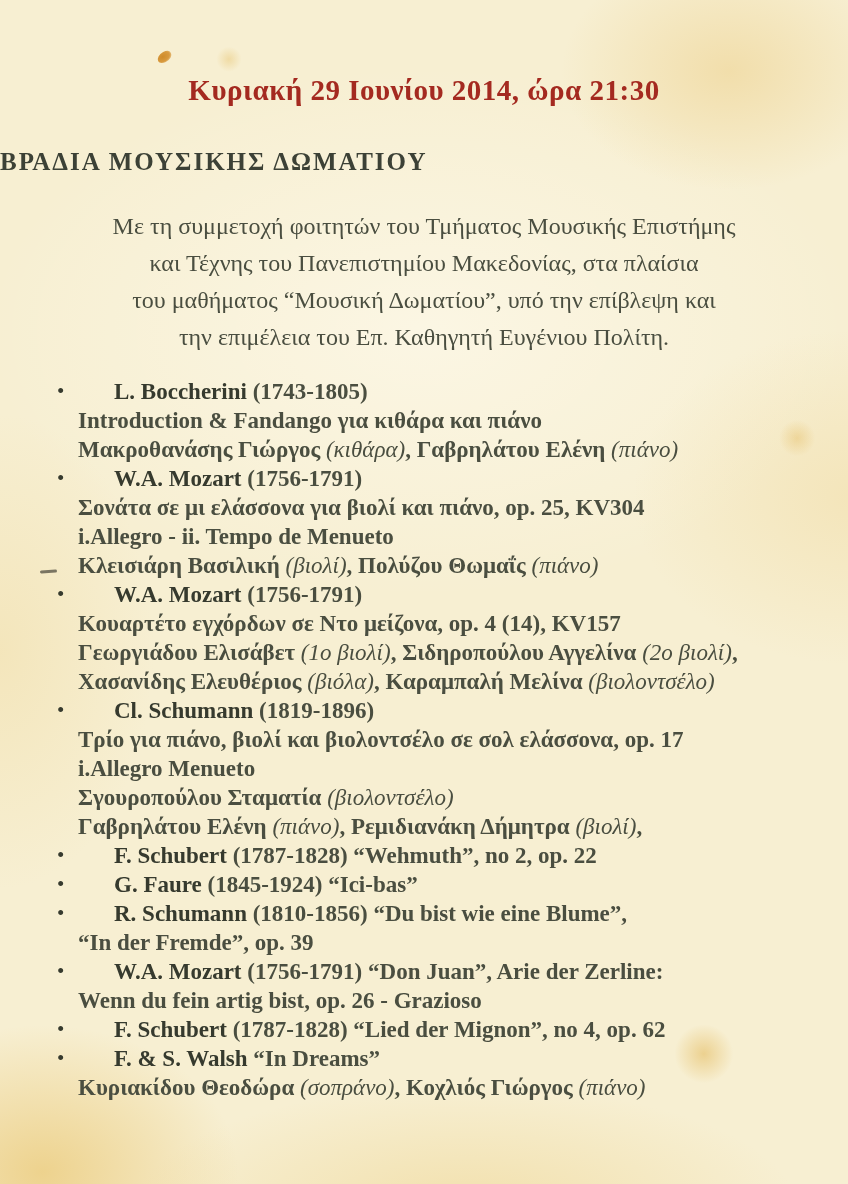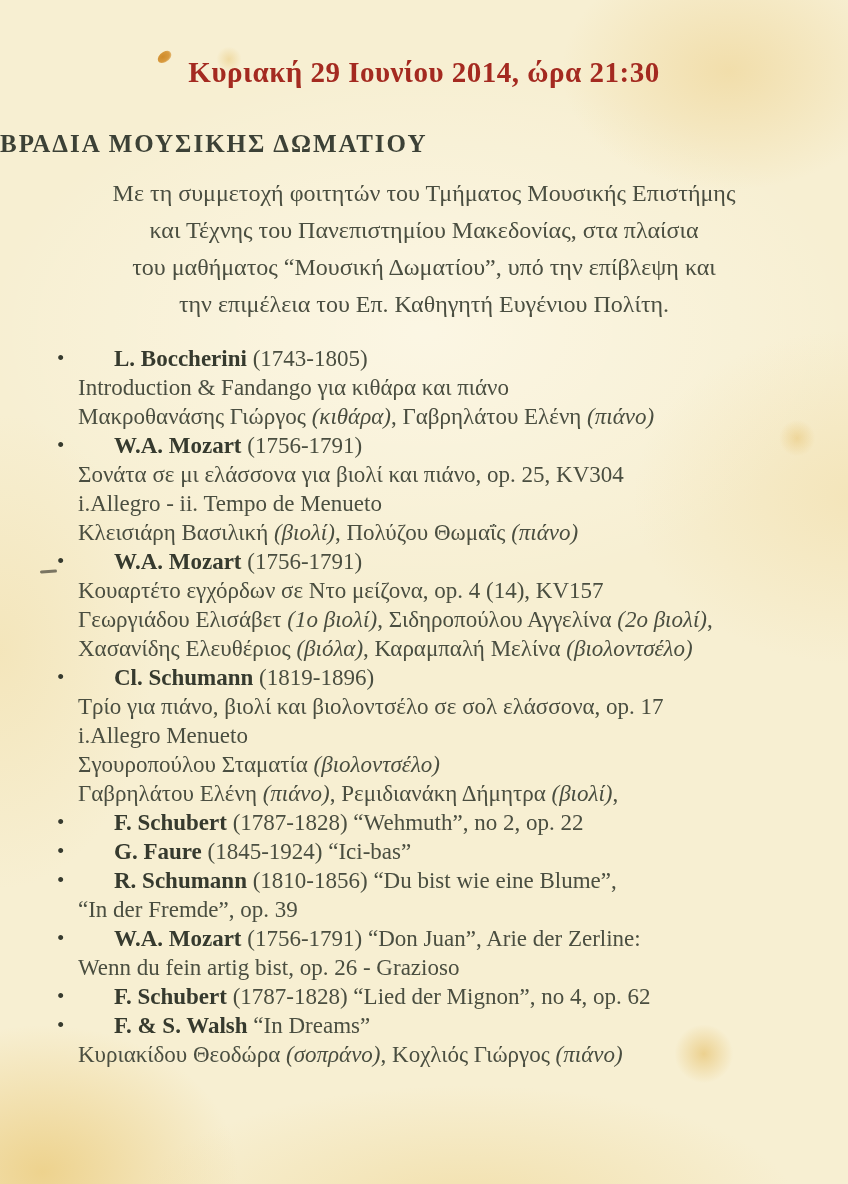--- a/index.html
+++ b/index.html
@@ -26,43 +26,43 @@
   .fleck{
     position:absolute; left:157px; top:52px; width:15px; height:10px;
     border-radius:60% 40% 55% 45%; transform:rotate(-28deg);
     background:radial-gradient(ellipse at 40% 40%, #cf8b2a 0%, #d89a3f 55%, rgba(216,154,63,0) 100%);
   }
   .dash-artifact{
     position:absolute; left:40px; top:570px; width:17px; height:3px;
     background:#5b5748; transform:rotate(-4deg); border-radius:2px; opacity:.8;
   }
   .title{
-    margin:0; padding-top:56px; text-align:center;
+    margin:0; padding-top:74px; text-align:center;
     font-size:29px; font-weight:bold; letter-spacing:.5px;
     color:var(--accent_red);
   }
   .heading{
     margin:41px 0 0 0; text-align:left;
     font-size:25px; font-weight:600; letter-spacing:2px;
     color:var(--heading_ink);
   }
   .intro{
-    margin:17px auto 0 auto; width:760px; text-align:center;
+    margin:32px auto 0 auto; width:760px; text-align:center;
     font-size:24px; line-height:37px; color:var(--ink);
   }
   .intro .intro-line{display:block; white-space:nowrap;}
   .program{
     margin:21px 0 0 78px; font-size:23px; line-height:29px; color:var(--ink);
   }
   .program-line{position:relative; white-space:nowrap;}
   .bullet{
     position:absolute; left:-21px; top:0; font-size:21px; color:var(--ink_strong);
   }
   .run-b{font-weight:bold; color:var(--ink_strong);margin-left:36px;}
-  .run-n{font-weight:normal;}
+  .run-n{font-weight:bold;}
   .run-i{font-style:italic;text-align:center;}
 </style>
 </head>
 <body>
 
 <div class="page">
   <div class="fleck"></div>
   <div class="dash-artifact"></div>
 
   <h1 class="title">Κυριακή 29 Ιουνίου 2014, ώρα 21:30</h1>

